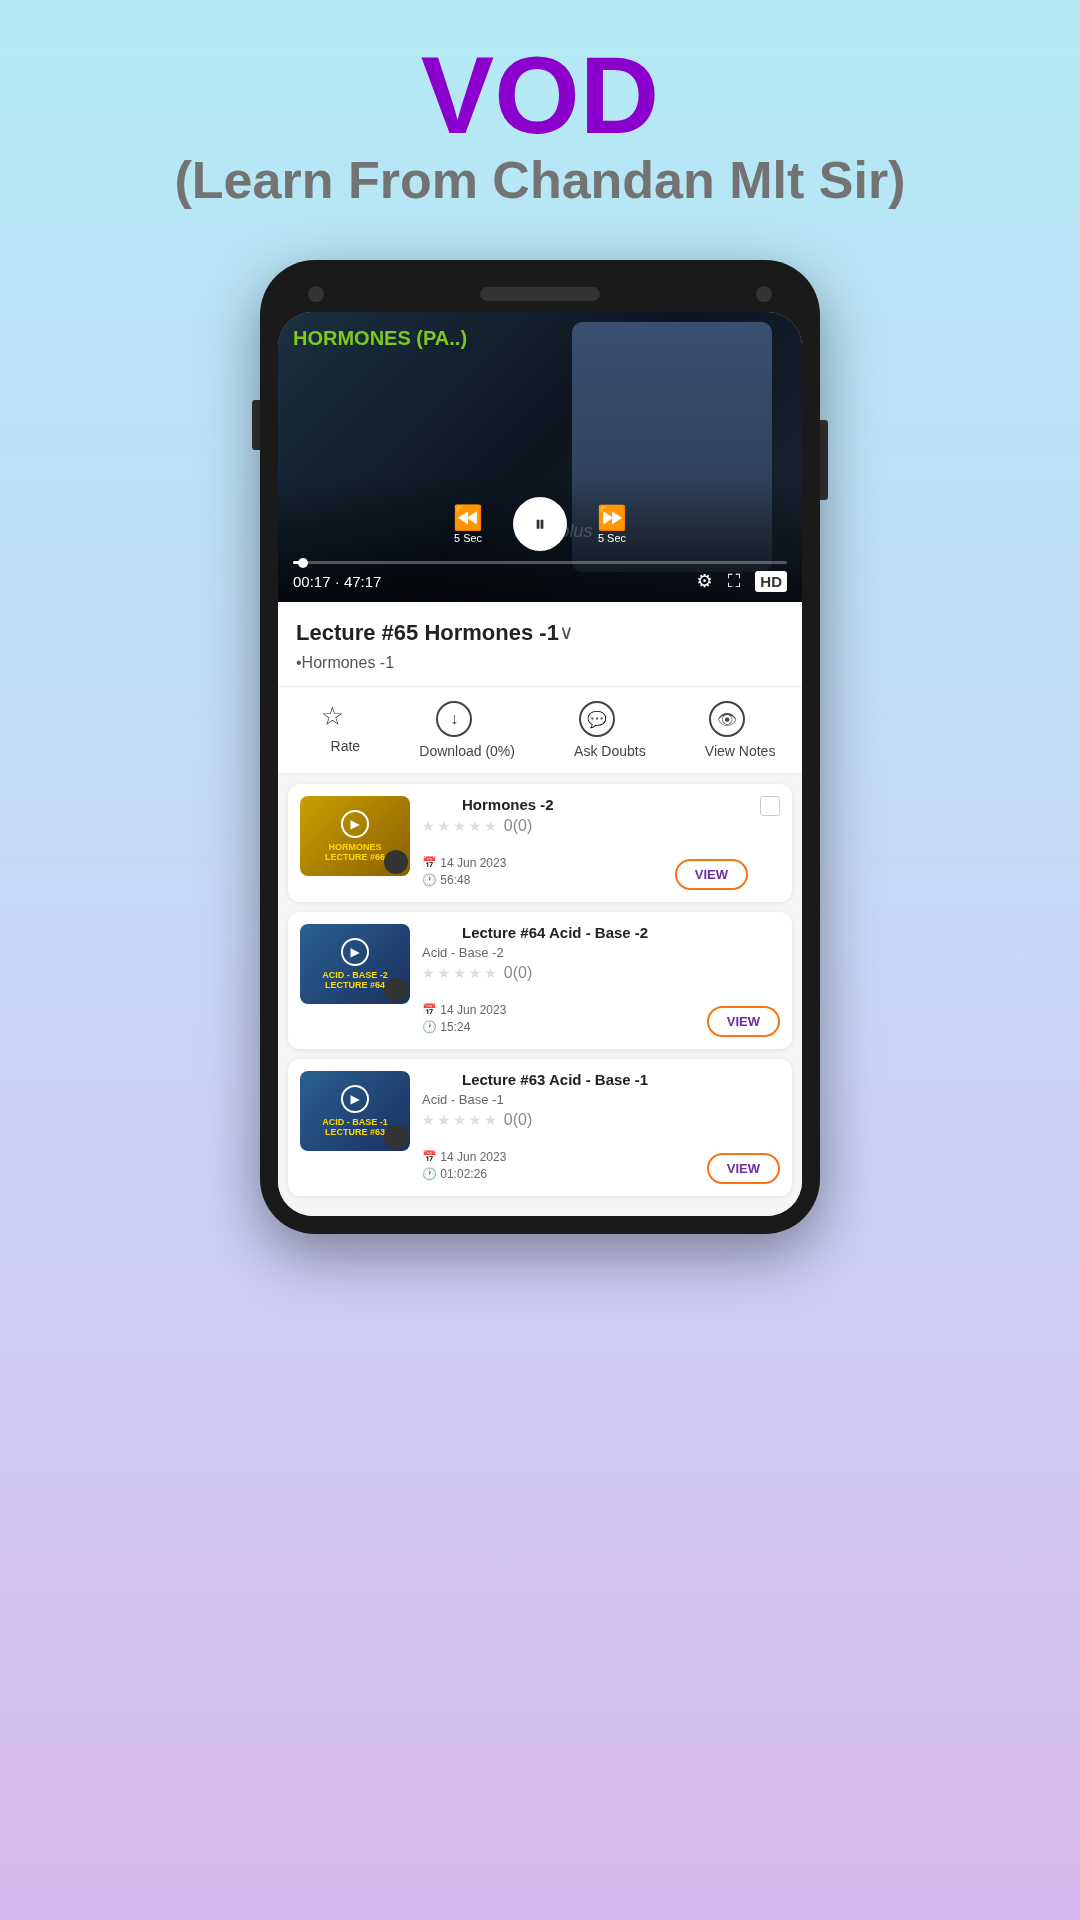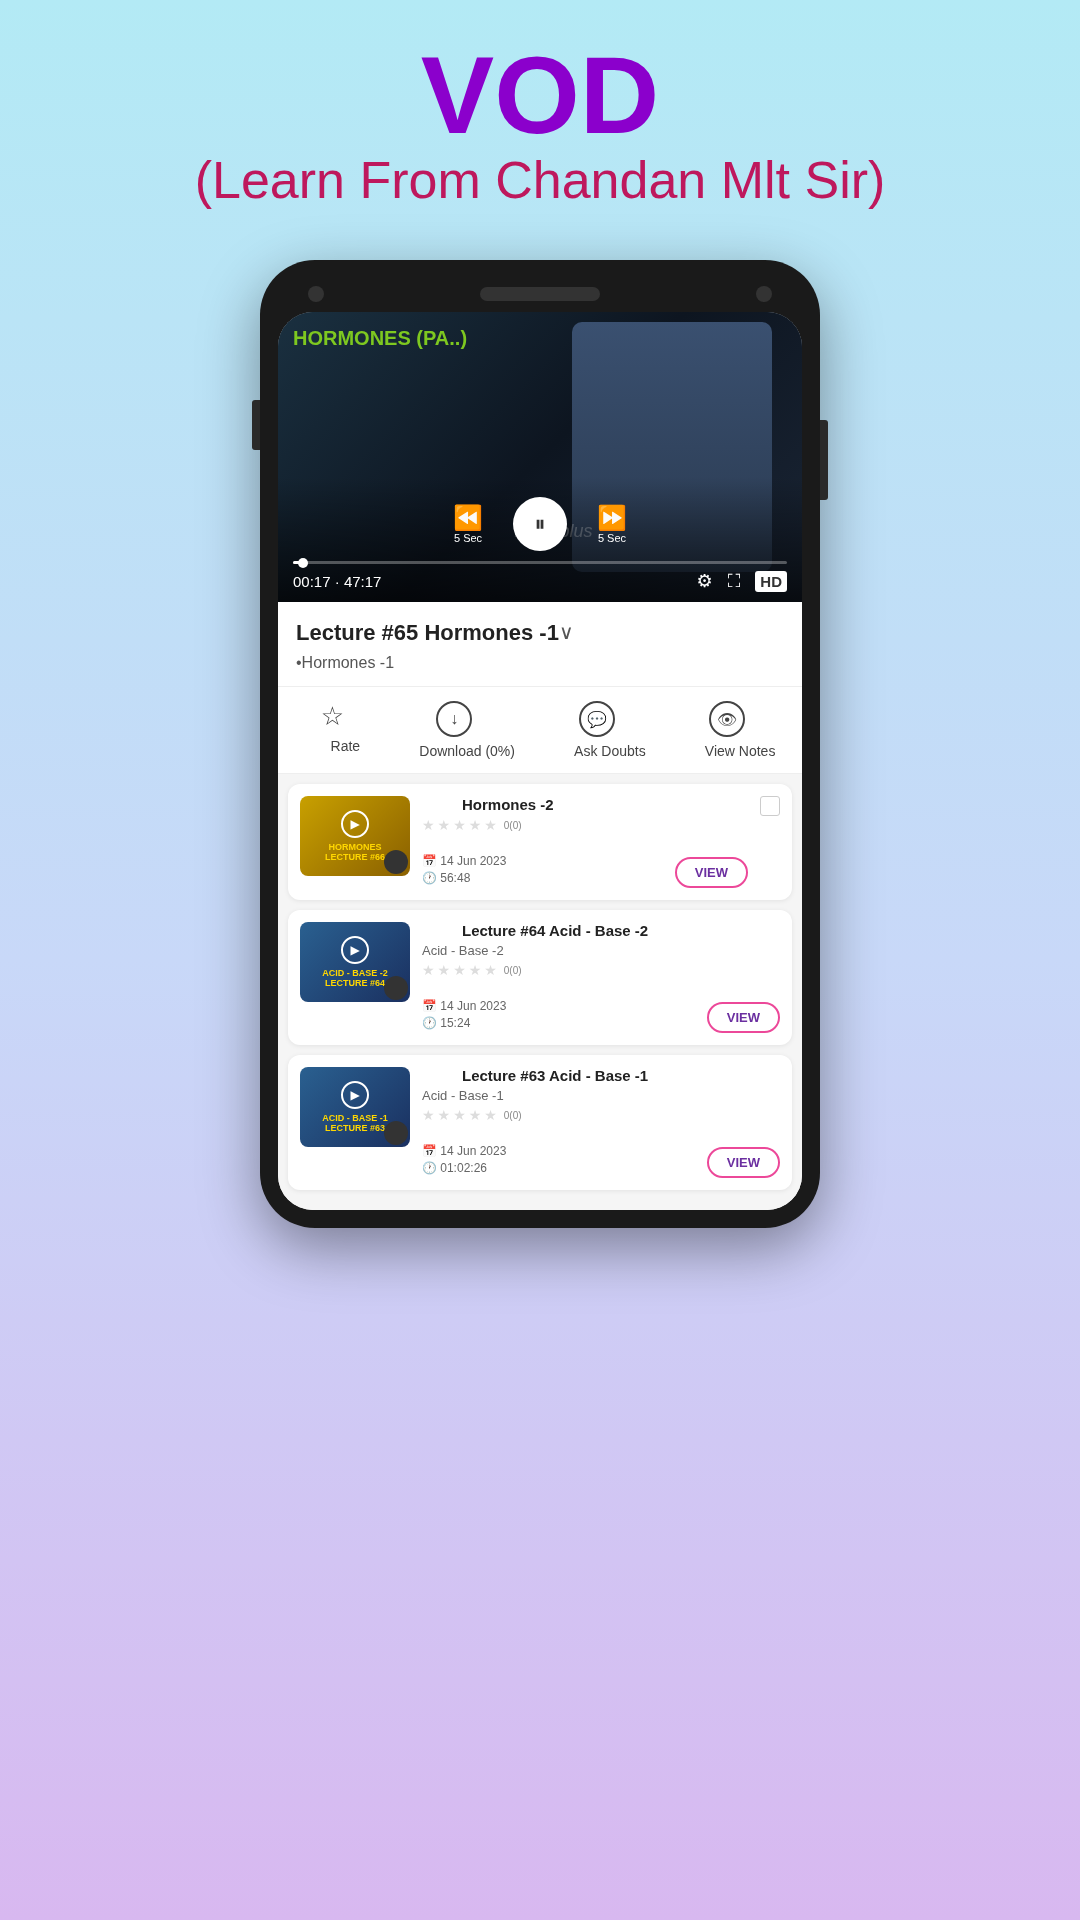--- a/index.html
+++ b/index.html
@@ -24,22 +24,22 @@
       line-height: 1;
     }
     .header-subtitle {
       font-size: 62px;
       font-weight: 700;
       color: #111;
       line-height: 1.2;
     }
     .header-sub2 {
       font-size: 52px;
-      font-weight: 400;
-      color: #be185d;
+      font-weight: 700;
+      color: #737373;
     }
 
     
     .phone-wrapper {
       display: flex;
       justify-content: center;
       margin-top: 30px;
     }
     .phone {
       width: 560px;
@@ -361,32 +361,32 @@
       display: flex;
       align-items: center;
       gap: 3px;
       margin-bottom: 4px;
     }
     .star {
       color: #ddd;
       font-size: 14px;
     }
     .rating-count {
-      font-size: 10px;
+      font-size: 16px;
       color: #888;
       margin-left: 4px;
     }
     .lecture-meta {
       font-size: 12px;
       color: #666;
       margin-bottom: 3px;
     }
     .view-btn {
       background: white;
-      border: 2px solid #ec4899;
+      border: 2px solid #f97316;
       color: #6B2FA0;
       font-size: 13px;
       font-weight: 600;
       padding: 6px 18px;
       border-radius: 20px;
       cursor: pointer;
       margin-top: 20px;
     }
     .lecture-card-bottom {
       display: flex;

